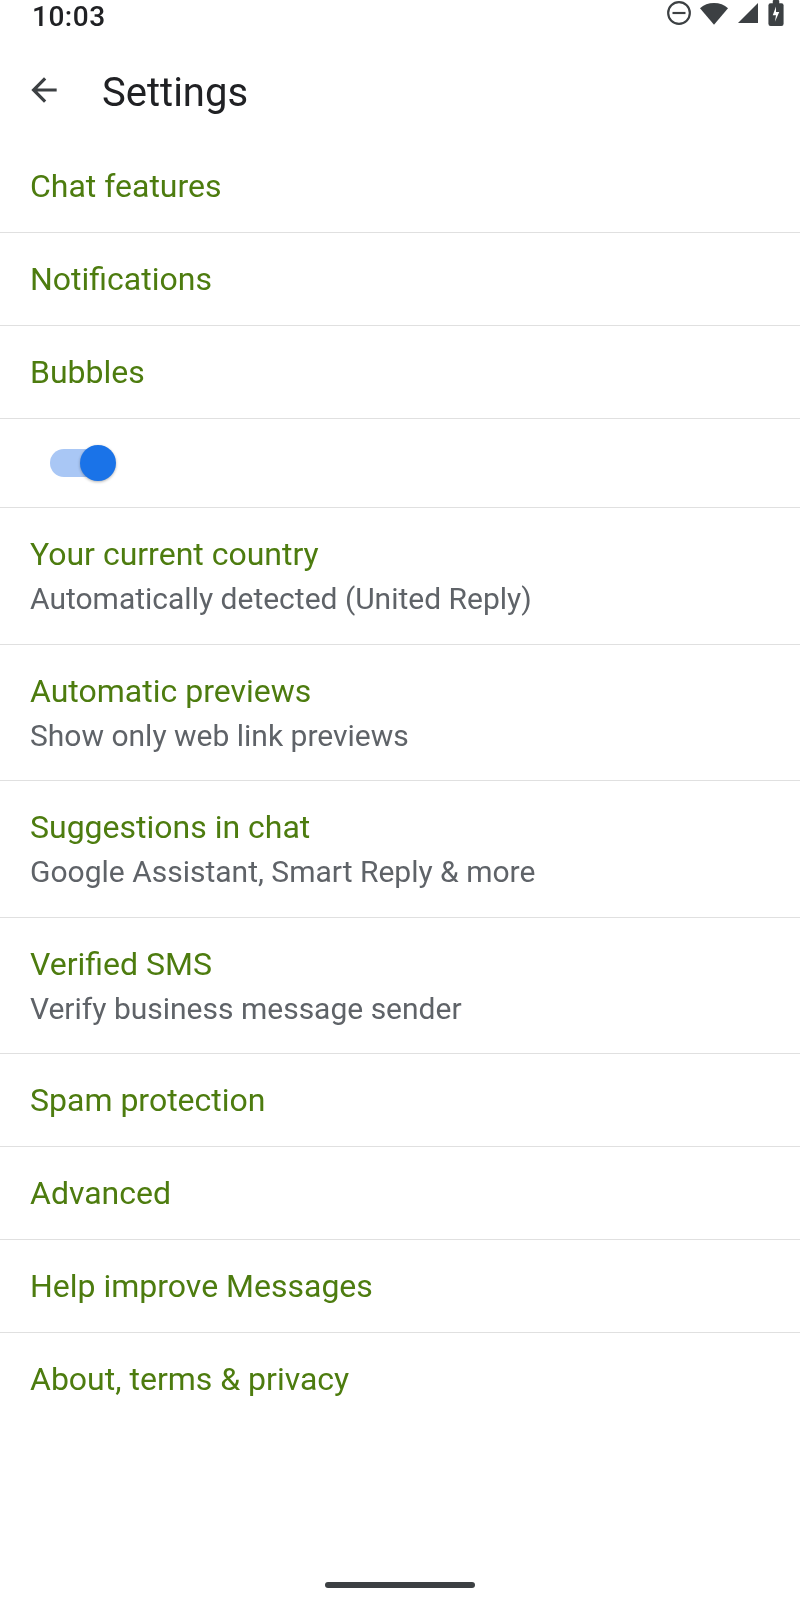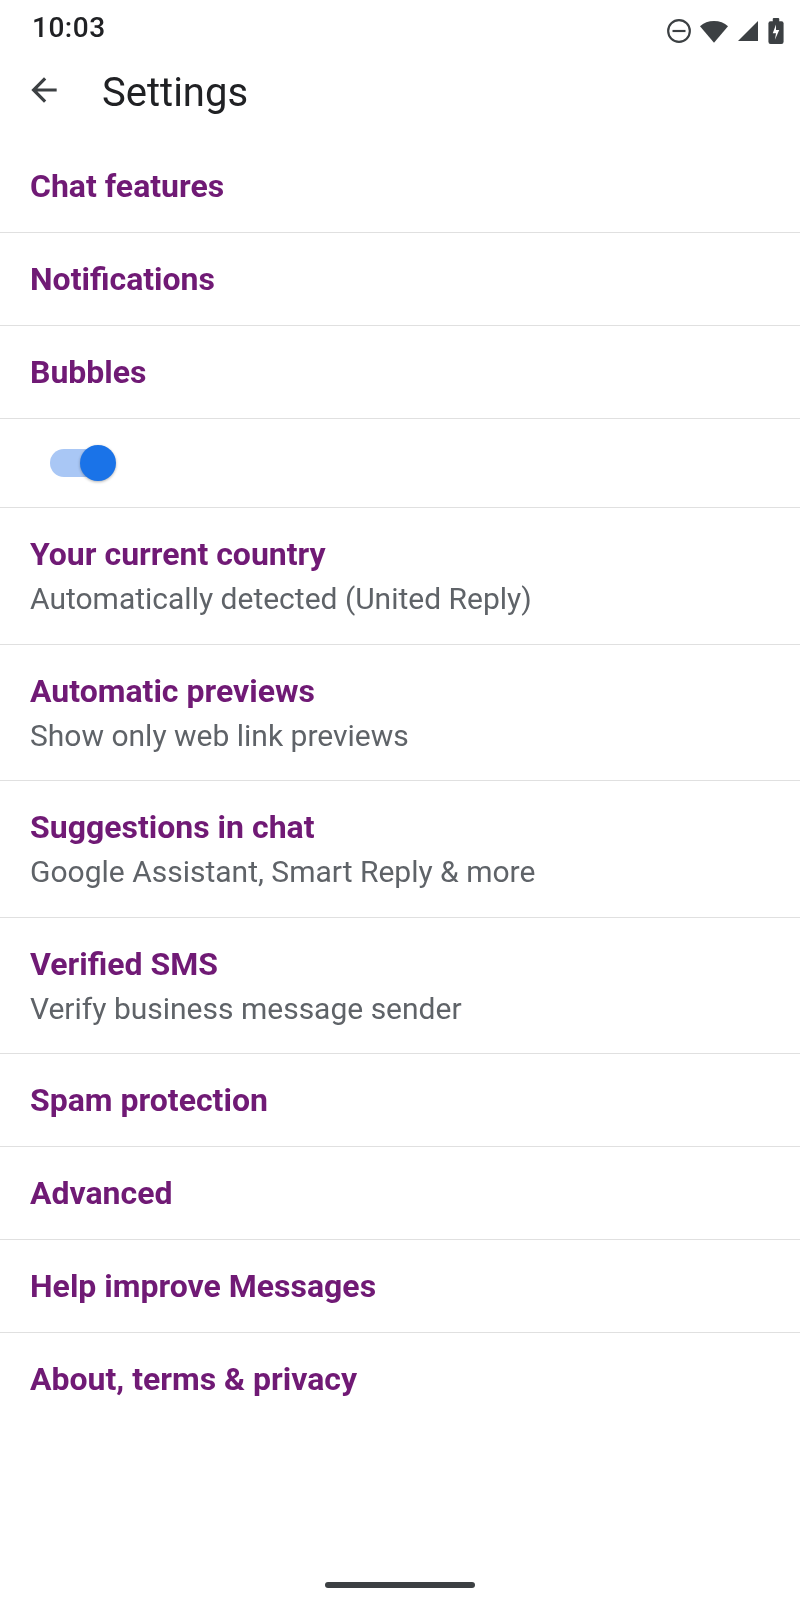--- a/index.html
+++ b/index.html
@@ -7,21 +7,21 @@
     width: 800px;
     height: 1600px;
     font-family: Roboto, -apple-system, BlinkMacSystemFont, "Segoe UI", Arial, sans-serif;
     background: #ffffff;
     color: #202124;
     overflow: hidden;
   }
   .status-bar {
     height: 44px;
     display: flex;
-    align-items: flex-end;
+    align-items: flex-start;
     justify-content: space-between;
     padding: 0 16px 0 32px;
     font-size: 28px;
     font-weight: 500;
     color: #202124;
   }
   .status-left { letter-spacing: 0.5px; }
   .status-right {
     display: flex;
     align-items: center;
@@ -54,22 +54,22 @@
     padding: 26px 30px;
     border-bottom: 1px solid #e0e0e0;
     display: flex;
     align-items: center;
     justify-content: space-between;
     cursor: pointer;
   }
   .item-text { flex: 1; min-width: 0; }
   .item-title {
     font-size: 32px;
-    font-weight: 700;
-    color: #701a75;
+    font-weight: 400;
+    color: #4d7c0f;
     line-height: 1.25;
   }
   .item-sub {
     font-size: 30px;
     color: #5f6368;
     margin-top: 6px;
     line-height: 1.25;
   }
   
   .switch {

